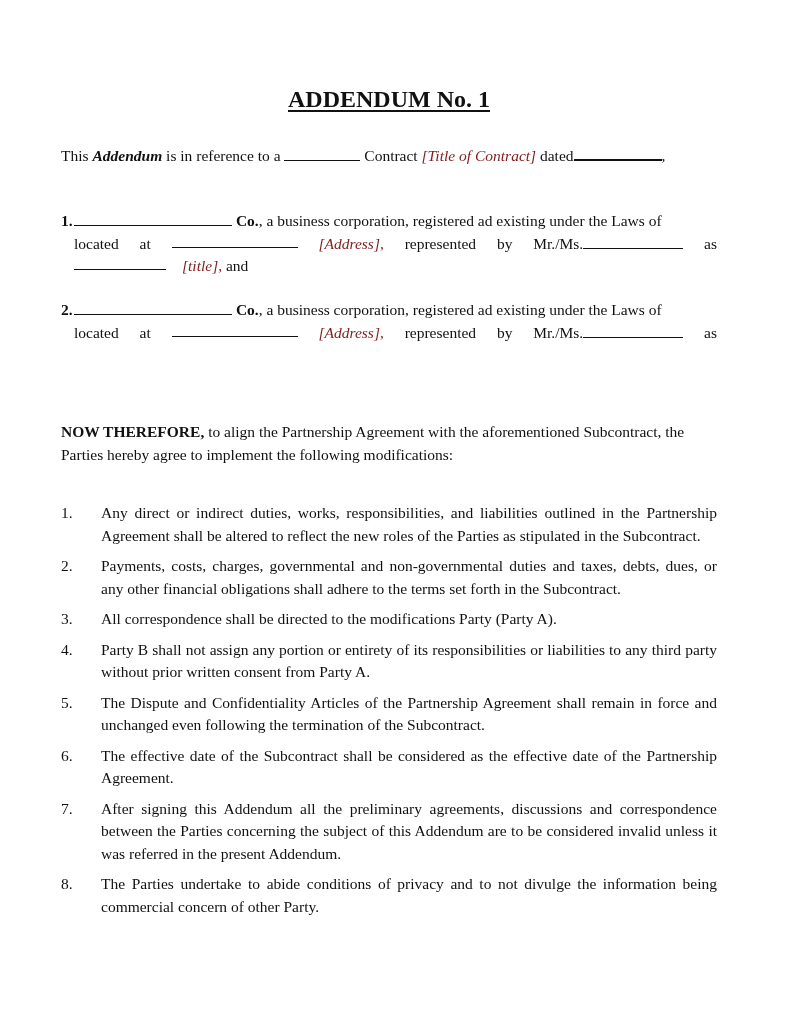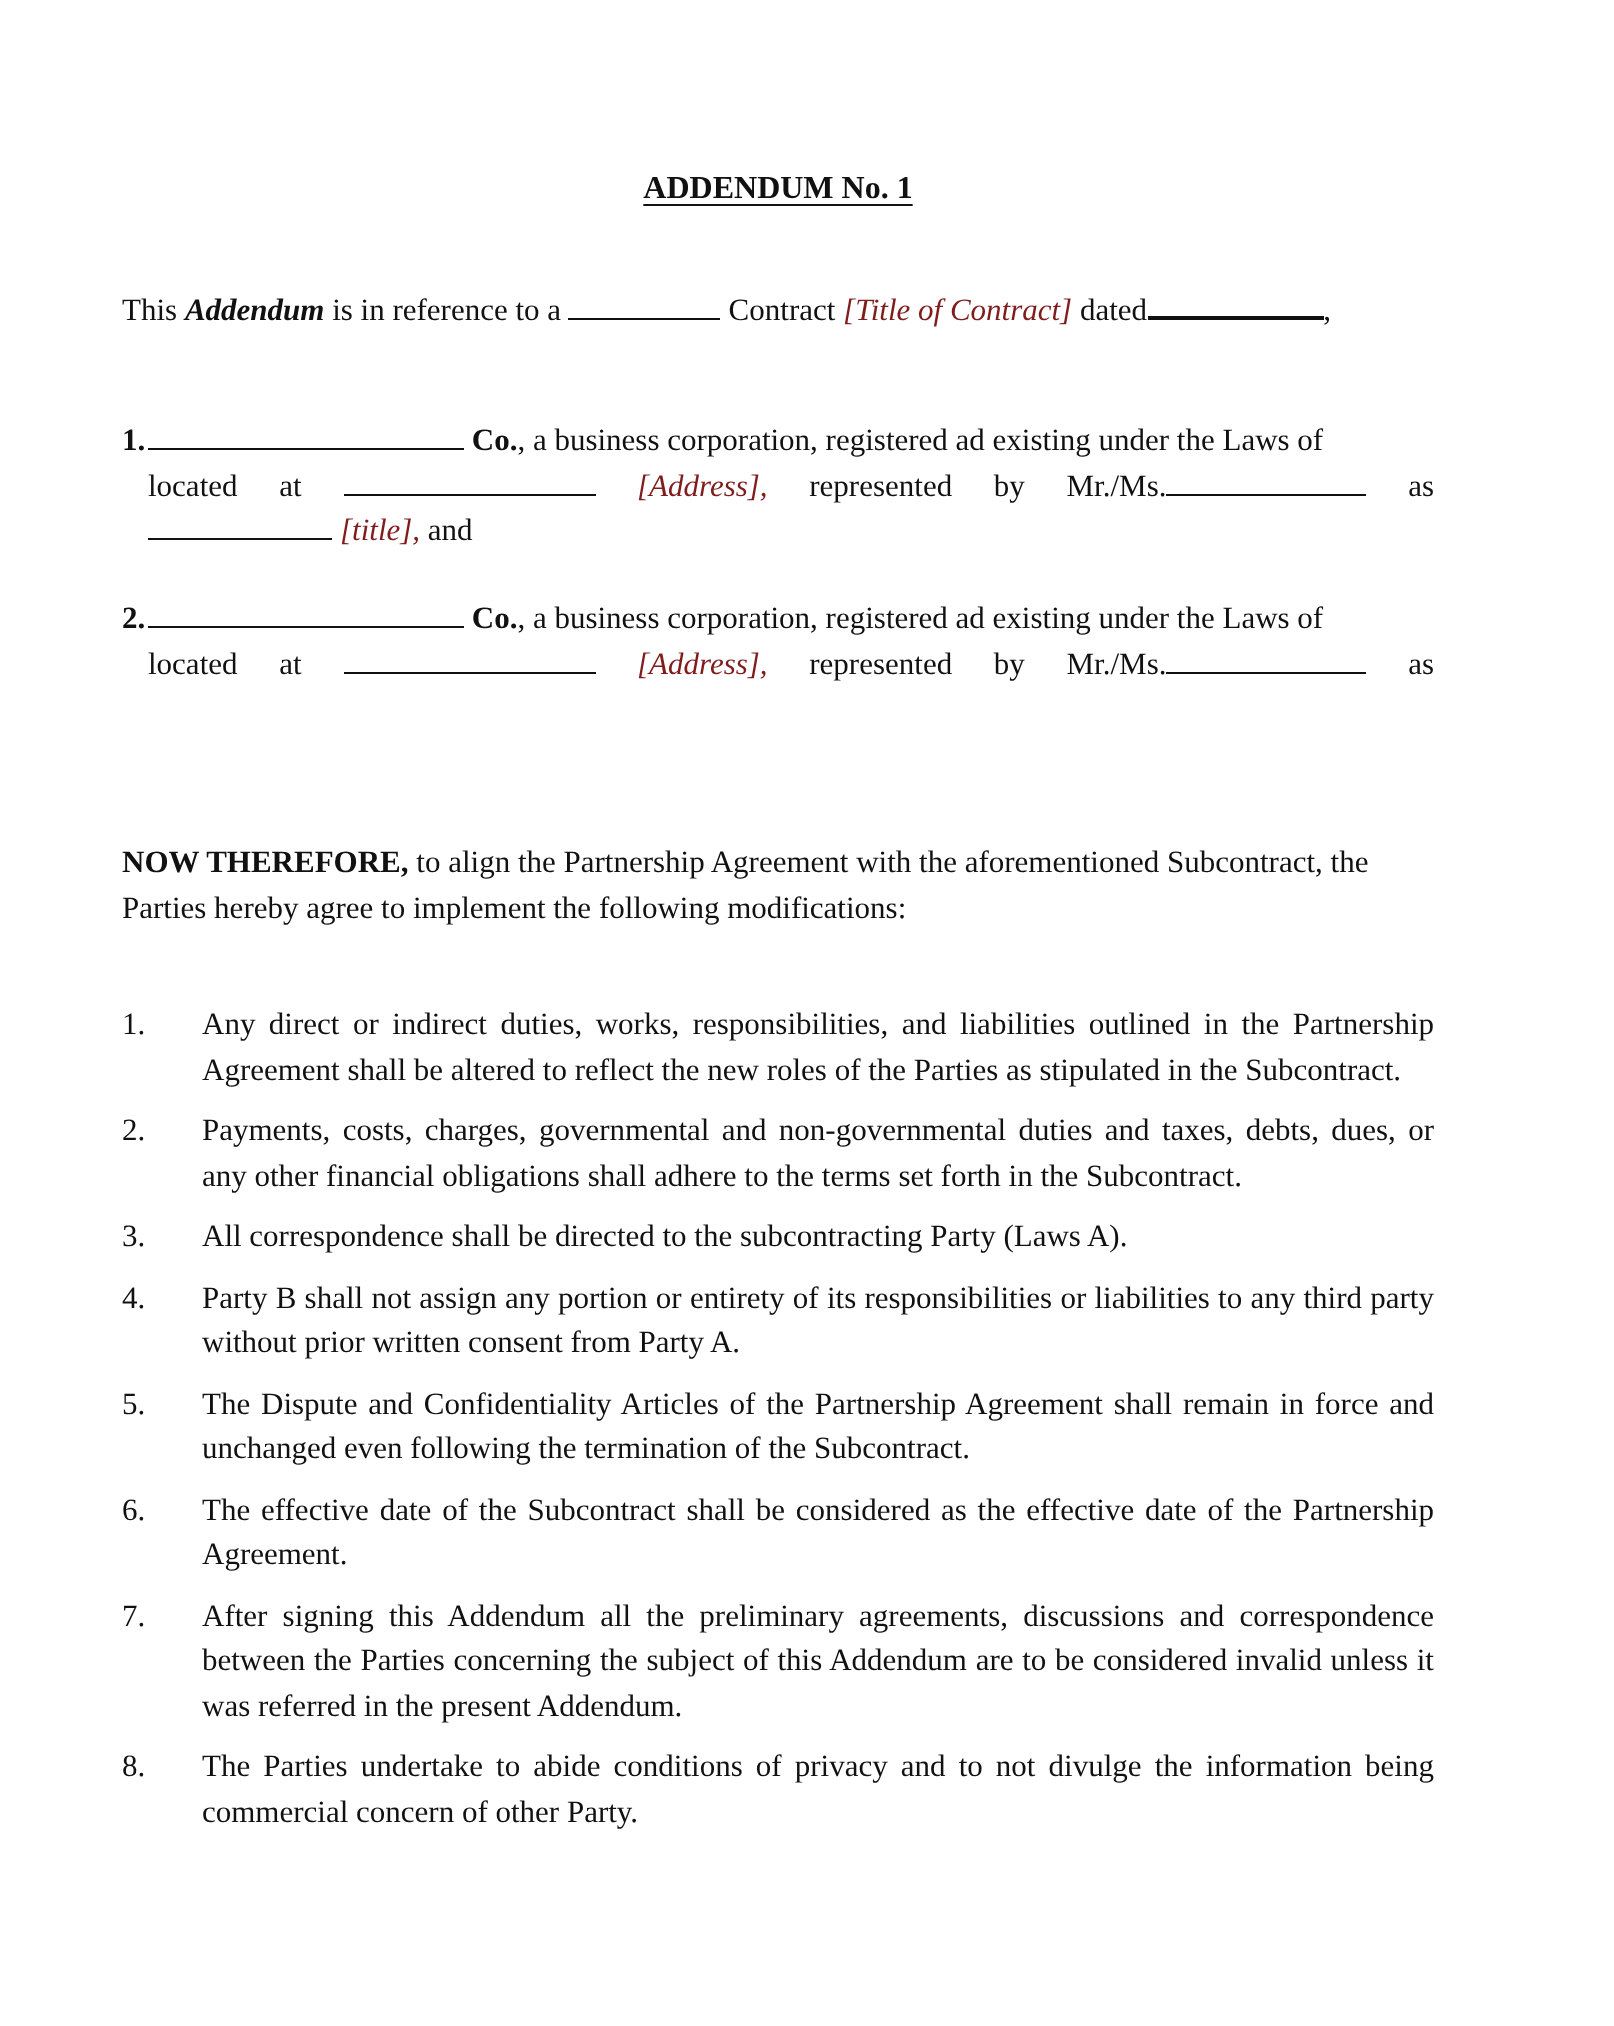--- a/index.html
+++ b/index.html
@@ -5,32 +5,32 @@
   html, body { margin: 0; padding: 0; background: #ffffff; }
   body {
     width: 807px; height: 1013px; position: relative; overflow: hidden;
     font-family: "Liberation Serif", "DejaVu Serif", serif;
     color: #111;
     font-size: 15.5px;
   }
   .page { position: absolute; left: 61px; top: 0; width: 656px; }
   .title {
     position: absolute; left: 0; width: 656px; top: 86px;
-    text-align: center; font-weight: bold; font-size: 16px;
+    text-align: center; font-weight: bold; font-size: 24px;
     text-decoration: underline; text-underline-offset: 3px;
   }
   .intro { position: absolute; top: 144px; left: 0; width: 656px; line-height: 23px; }
   .blank { display: inline-block; border-bottom: 1px solid #111; height: 14px; vertical-align: baseline; }
   .blank.thick { border-bottom-width: 2px; }
   .ph { color: #7f1d1d; font-style: italic; }
   .party { position: absolute; left: 0; width: 656px; line-height: 22.5px; }
   .party .num { position: absolute; left: 0; top: 0; font-weight: bold; }
   .party .body { margin-left: 13px; text-align: justify; }
   .party .line { display: flex; justify-content: space-between; white-space: nowrap; }
-  .party .line.left { justify-content: flex-start; gap: 4px; }
+  .party .line.left { justify-content: flex-start; gap: 16px; }
   .now { position: absolute; top: 420px; left: 0; width: 656px; line-height: 23px; }
   .mods { position: absolute; top: 502px; left: 0; width: 656px; }
   .mod { position: relative; line-height: 22.5px; margin-bottom: 8px; }
   .mod .n { position: absolute; left: 0; top: 0; }
   .mod .t { margin-left: 40px; text-align: justify; }
 </style>
 </head>
 <body>
 
 <div class="page">
@@ -91,21 +91,21 @@
     <div class="mod">
         <span class="n">1.</span>
         <div class="t">Any direct or indirect duties, works, responsibilities, and liabilities outlined in the Partnership Agreement shall be altered to reflect the new roles of the Parties as stipulated in the Subcontract.</div>
       </div>
     <div class="mod">
         <span class="n">2.</span>
         <div class="t">Payments, costs, charges, governmental and non-governmental duties and taxes, debts, dues, or any other financial obligations shall adhere to the terms set forth in the Subcontract.</div>
       </div>
     <div class="mod">
         <span class="n">3.</span>
-        <div class="t">All correspondence shall be directed to the subcontracting Party (Laws A).</div>
+        <div class="t">All correspondence shall be directed to the modifications Party (Party A).</div>
       </div>
     <div class="mod">
         <span class="n">4.</span>
         <div class="t">Party B shall not assign any portion or entirety of its responsibilities or liabilities to any third party without prior written consent from Party A.</div>
       </div>
     <div class="mod">
         <span class="n">5.</span>
         <div class="t">The Dispute and Confidentiality Articles of the Partnership Agreement shall remain in force and unchanged even following the termination of the Subcontract.</div>
       </div>
     <div class="mod">

